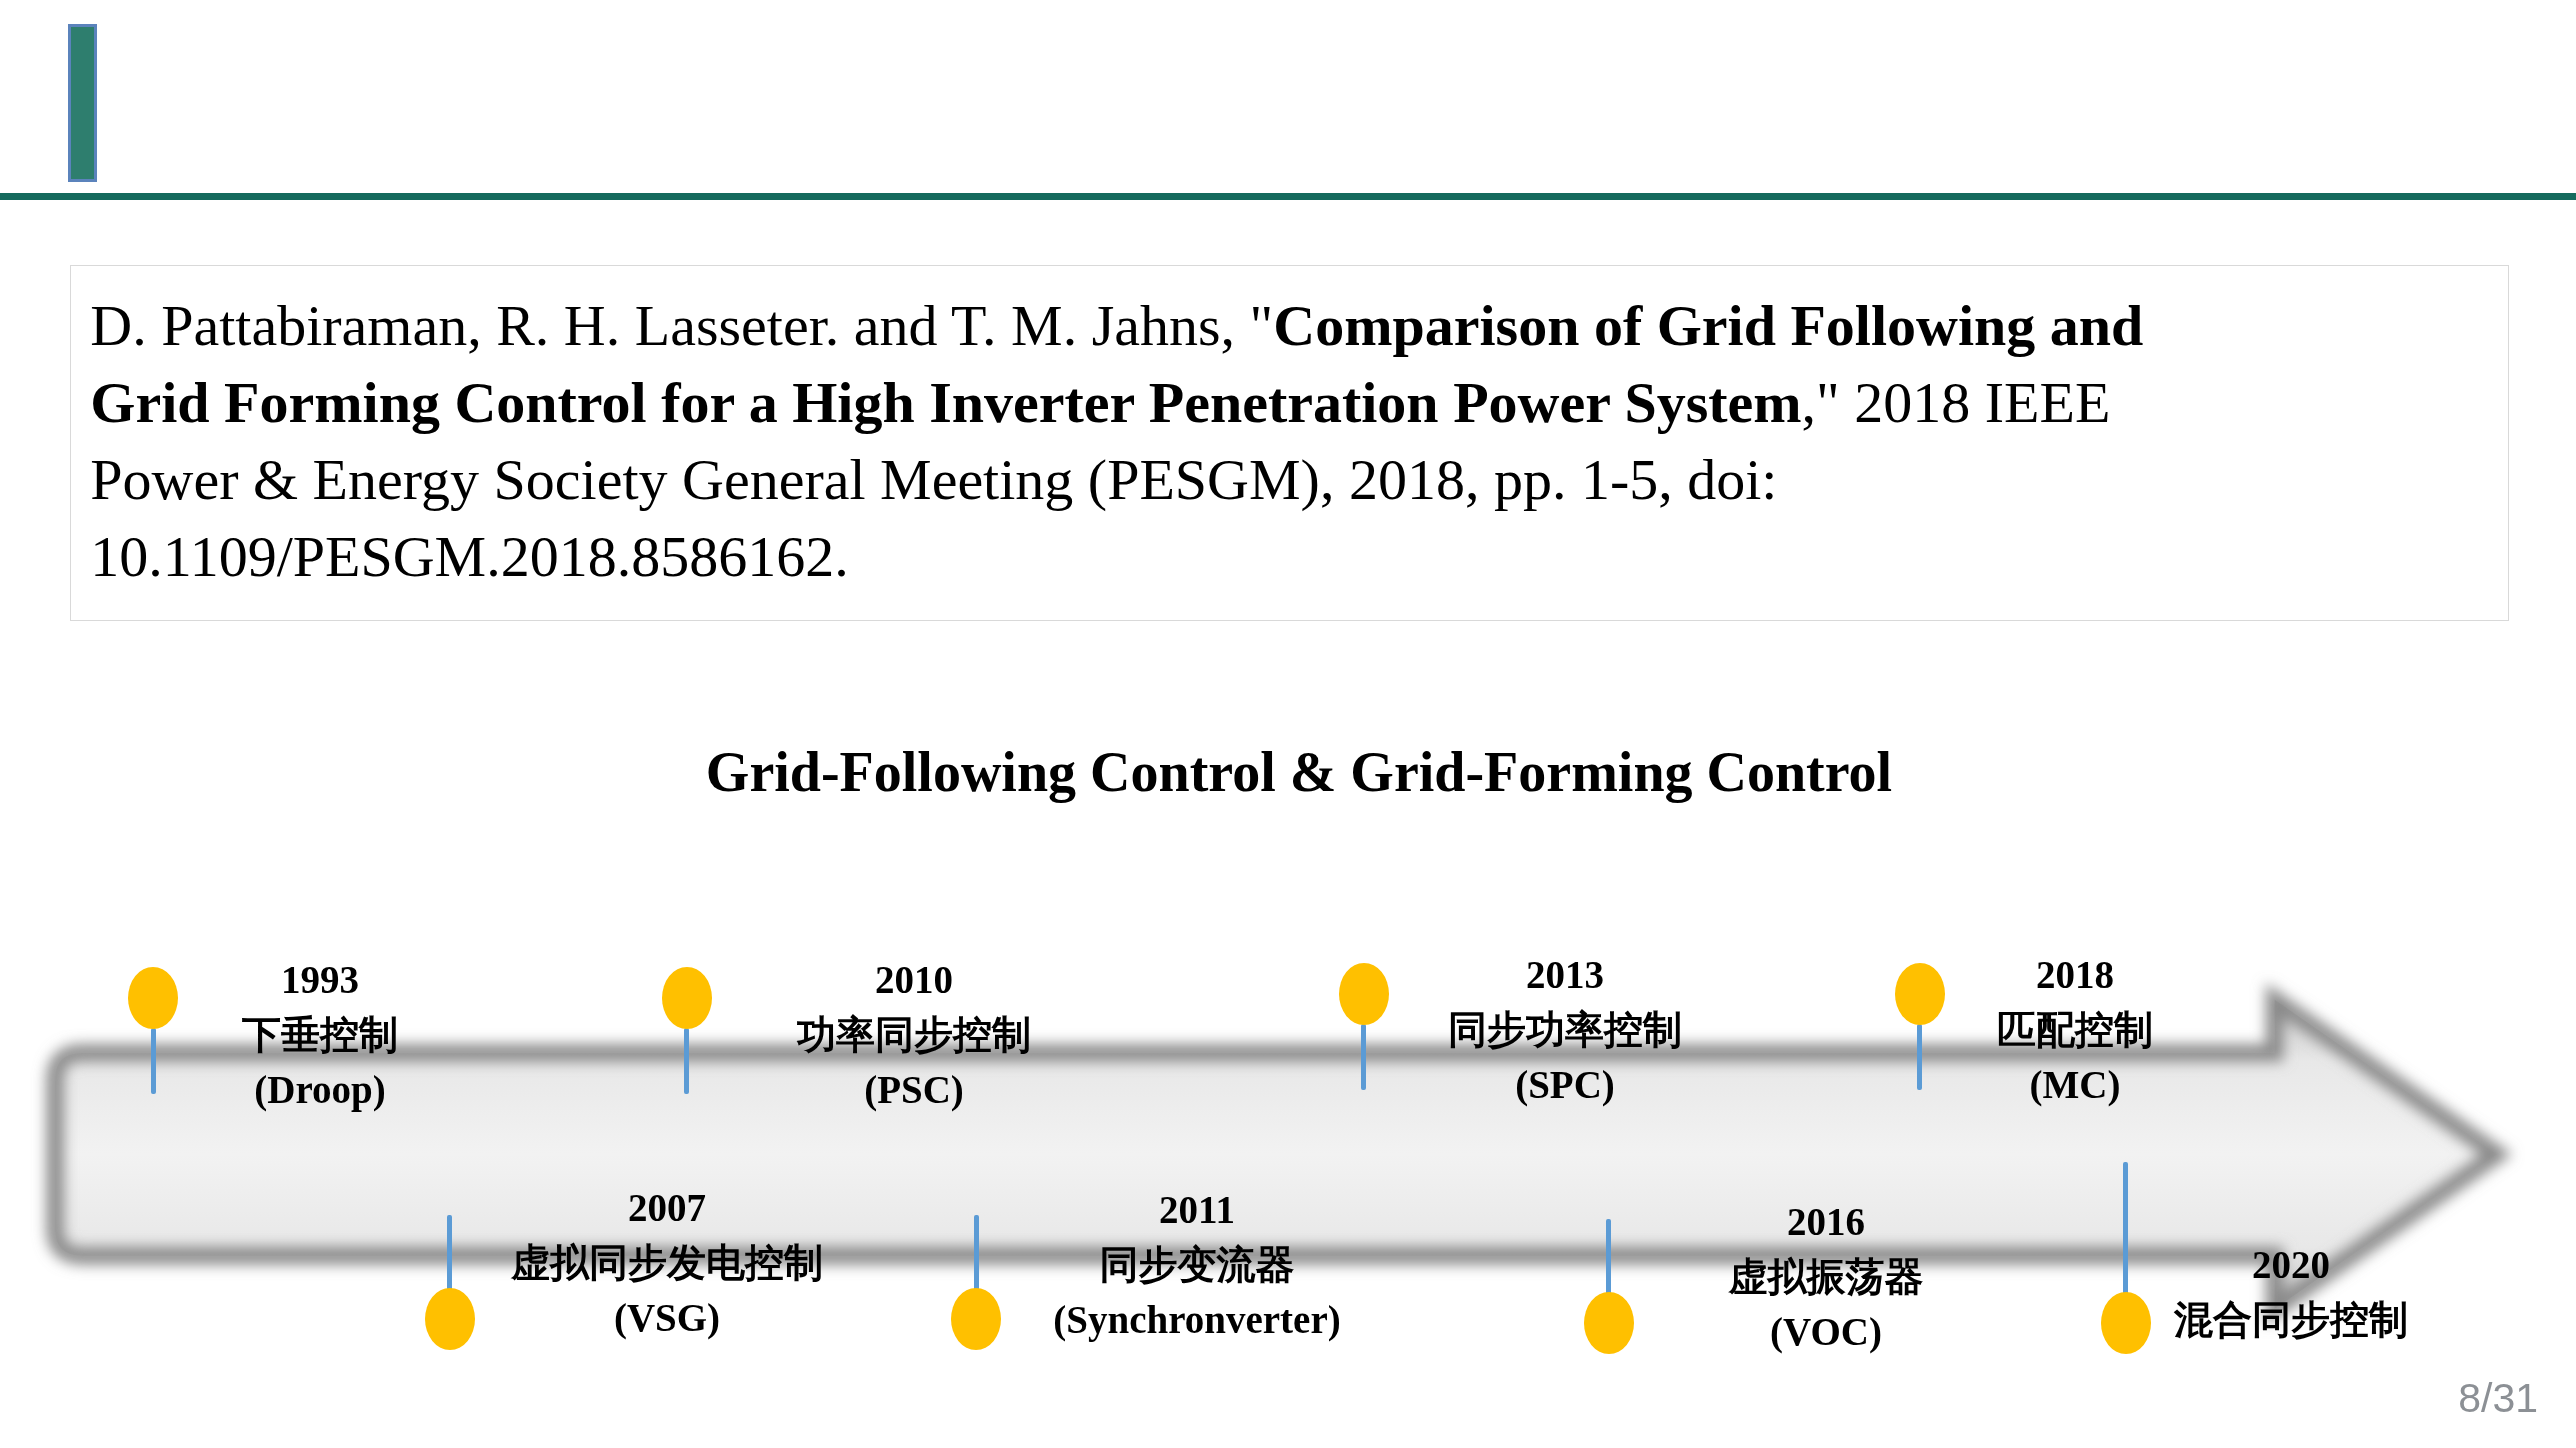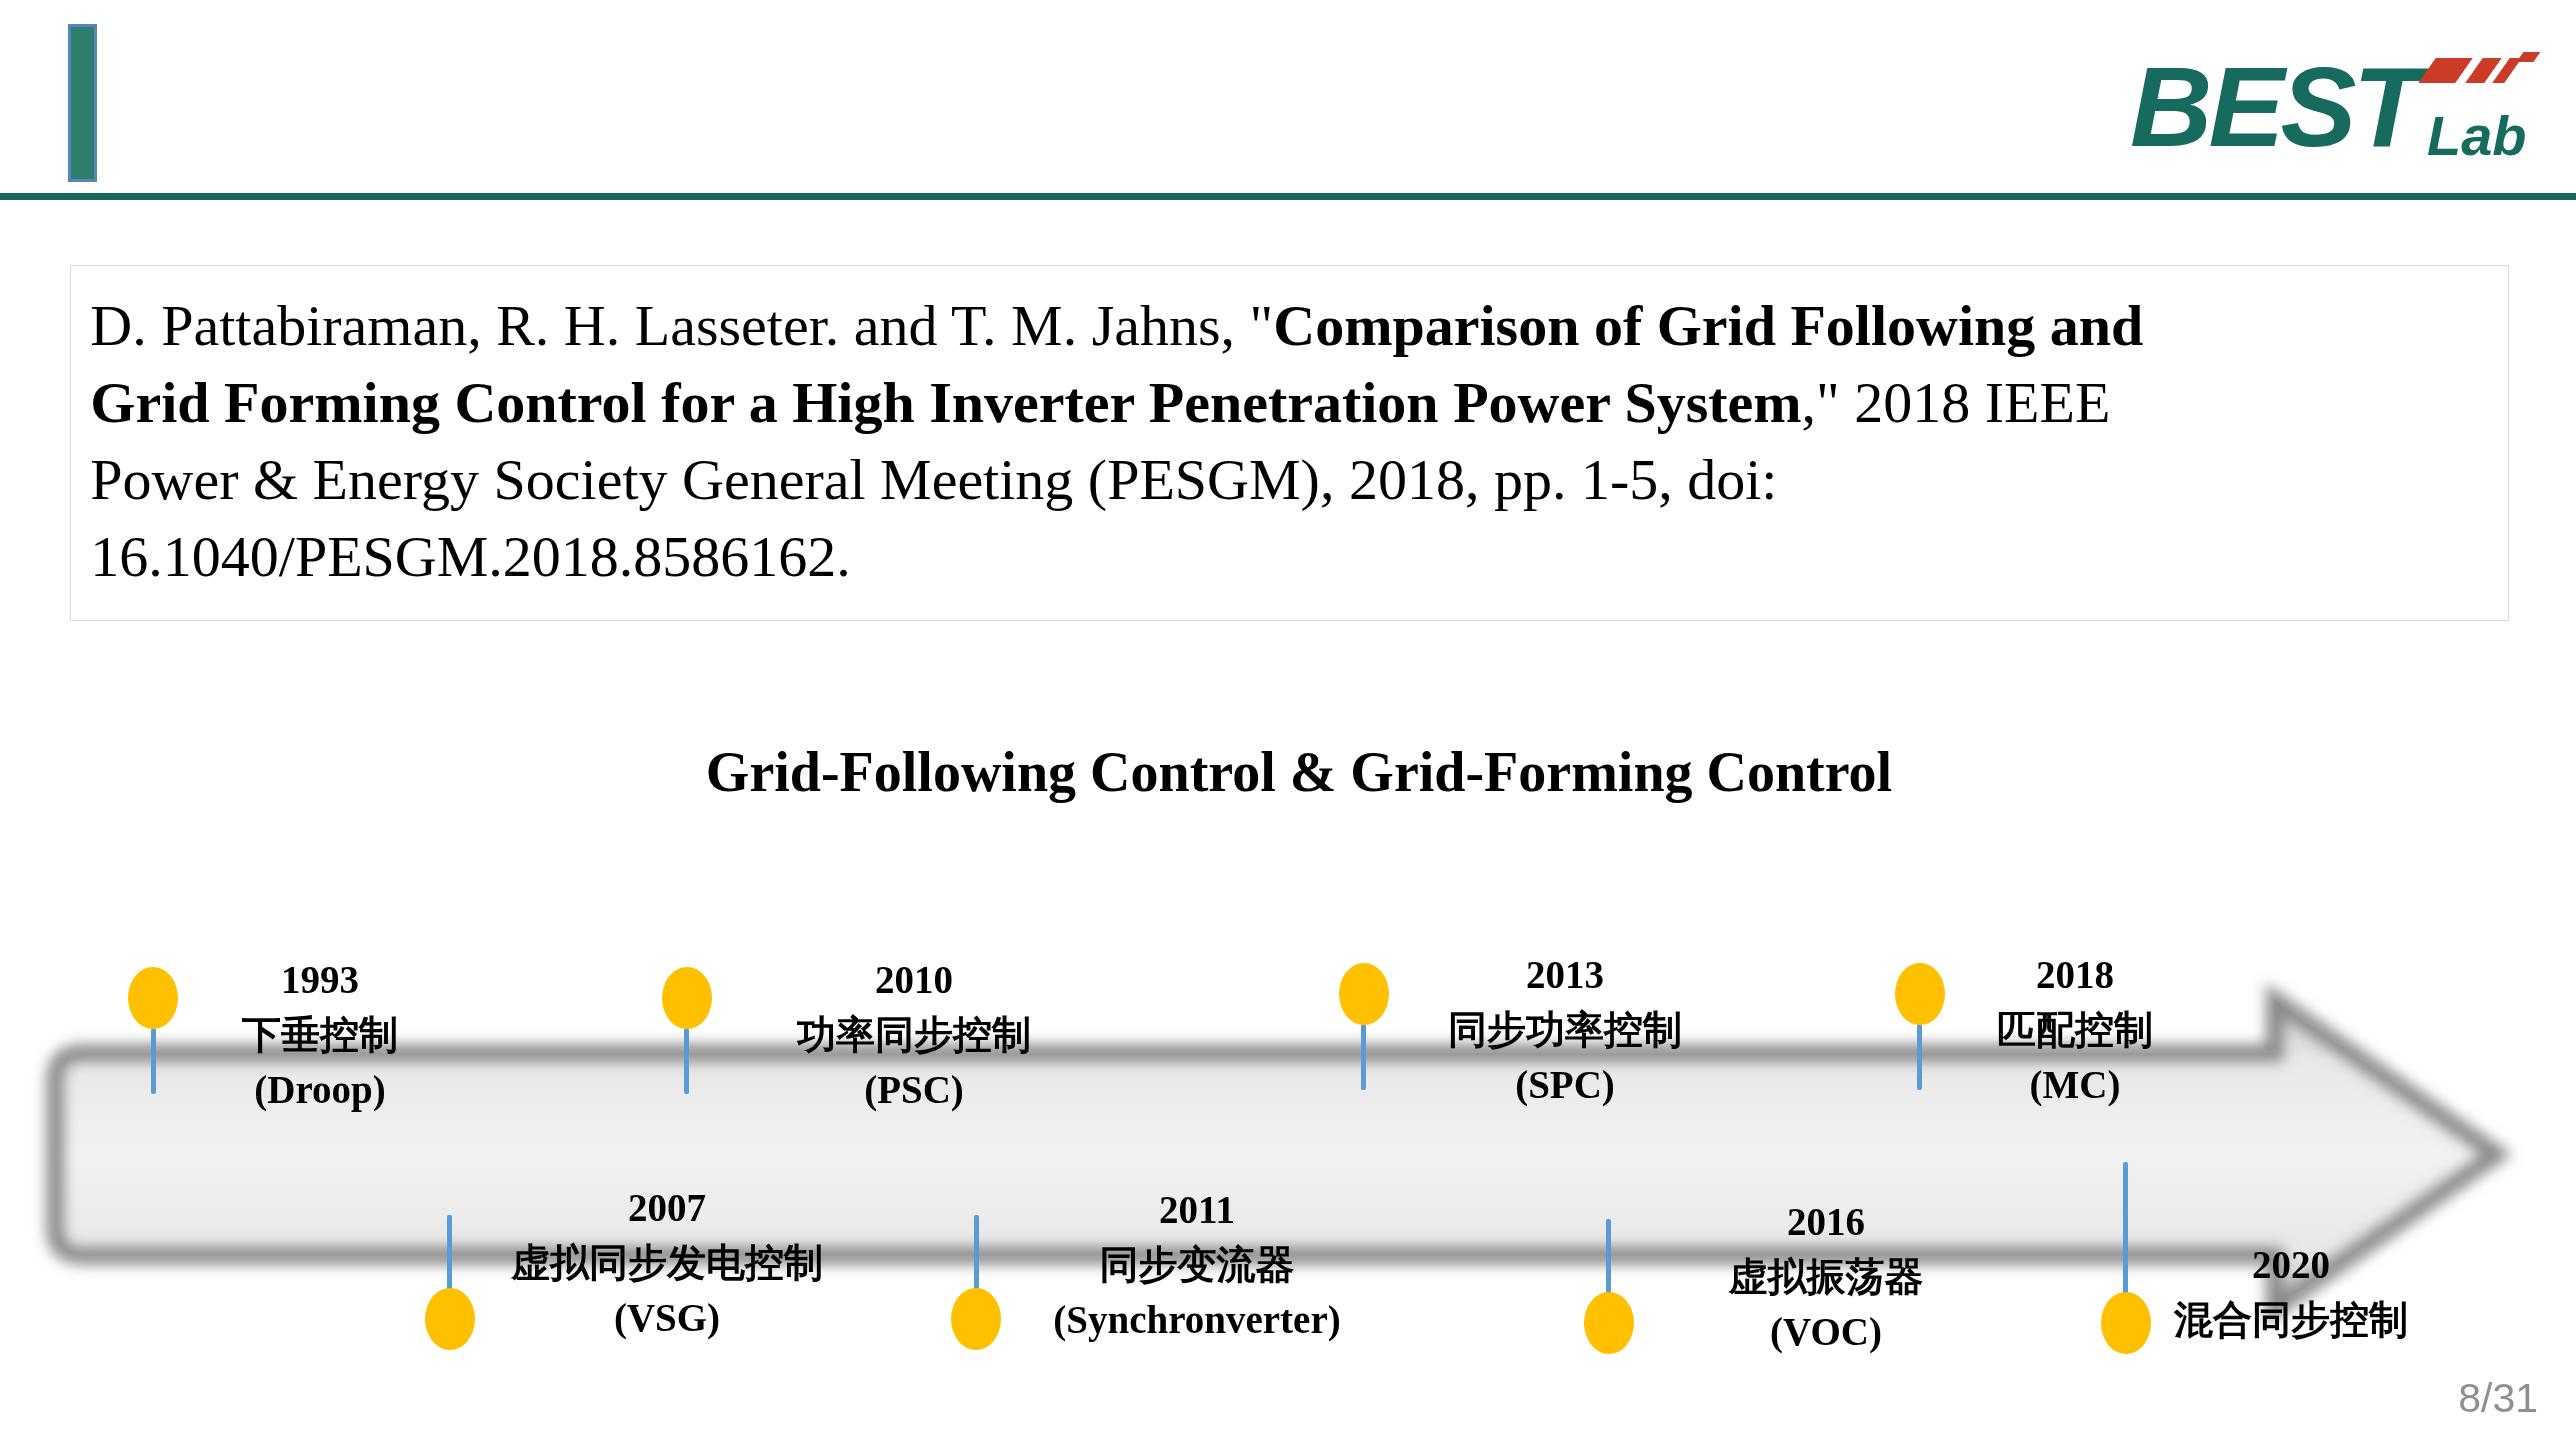--- a/index.html
+++ b/index.html
@@ -56,34 +56,27 @@
   
   .page-number{position:absolute;right:38px;top:1375px;font-family:"Liberation Sans",sans-serif;
                font-size:41px;color:#8C9095;}
 </style>
 </head>
 <body>
 
 <div id="slide">
 
   <div class="accent-bar"></div>
-  <div class="logo">
-    <span class="logo-best">BEST</span>
-    <span class="logo-lab">Lab</span>
-    <span class="logo-slashes">
-      <i class="s1"></i><i class="s2"></i><i class="s3"></i><i class="s4"></i>
-    </span>
-  </div>
   <div class="header-rule"></div>
 
   <div class="cite-box">
     <div class="cite-line"><span>D. Pattabiraman, R. H. Lasseter. and T. M. Jahns, "</span><b>Comparison of Grid Following and</b><span></span></div>
     <div class="cite-line"><span></span><b>Grid Forming Control for a High Inverter Penetration Power System</b><span>," 2018 IEEE</span></div>
     <div class="cite-line"><span>Power &amp; Energy Society General Meeting (PESGM), 2018, pp. 1-5, doi:</span><b></b><span></span></div>
-    <div class="cite-line"><span>16.1040/PESGM.2018.8586162.</span><b></b><span></span></div>
+    <div class="cite-line"><span>10.1109/PESGM.2018.8586162.</span><b></b><span></span></div>
   </div>
 
   <div class="tl-heading">Grid-Following Control &amp; Grid-Forming Control</div>
 
   <svg class="arrow-svg" viewBox="0 0 2667 1500" xmlns="http://www.w3.org/2000/svg">
     <defs>
       <linearGradient id="ag" x1="0" y1="1035" x2="0" y2="1355" gradientUnits="userSpaceOnUse">
         <stop offset="0" stop-color="#c6c6c6"></stop>
         <stop offset="0.2" stop-color="#e8e8e8"></stop>
         <stop offset="0.5" stop-color="#f2f2f2"></stop>

